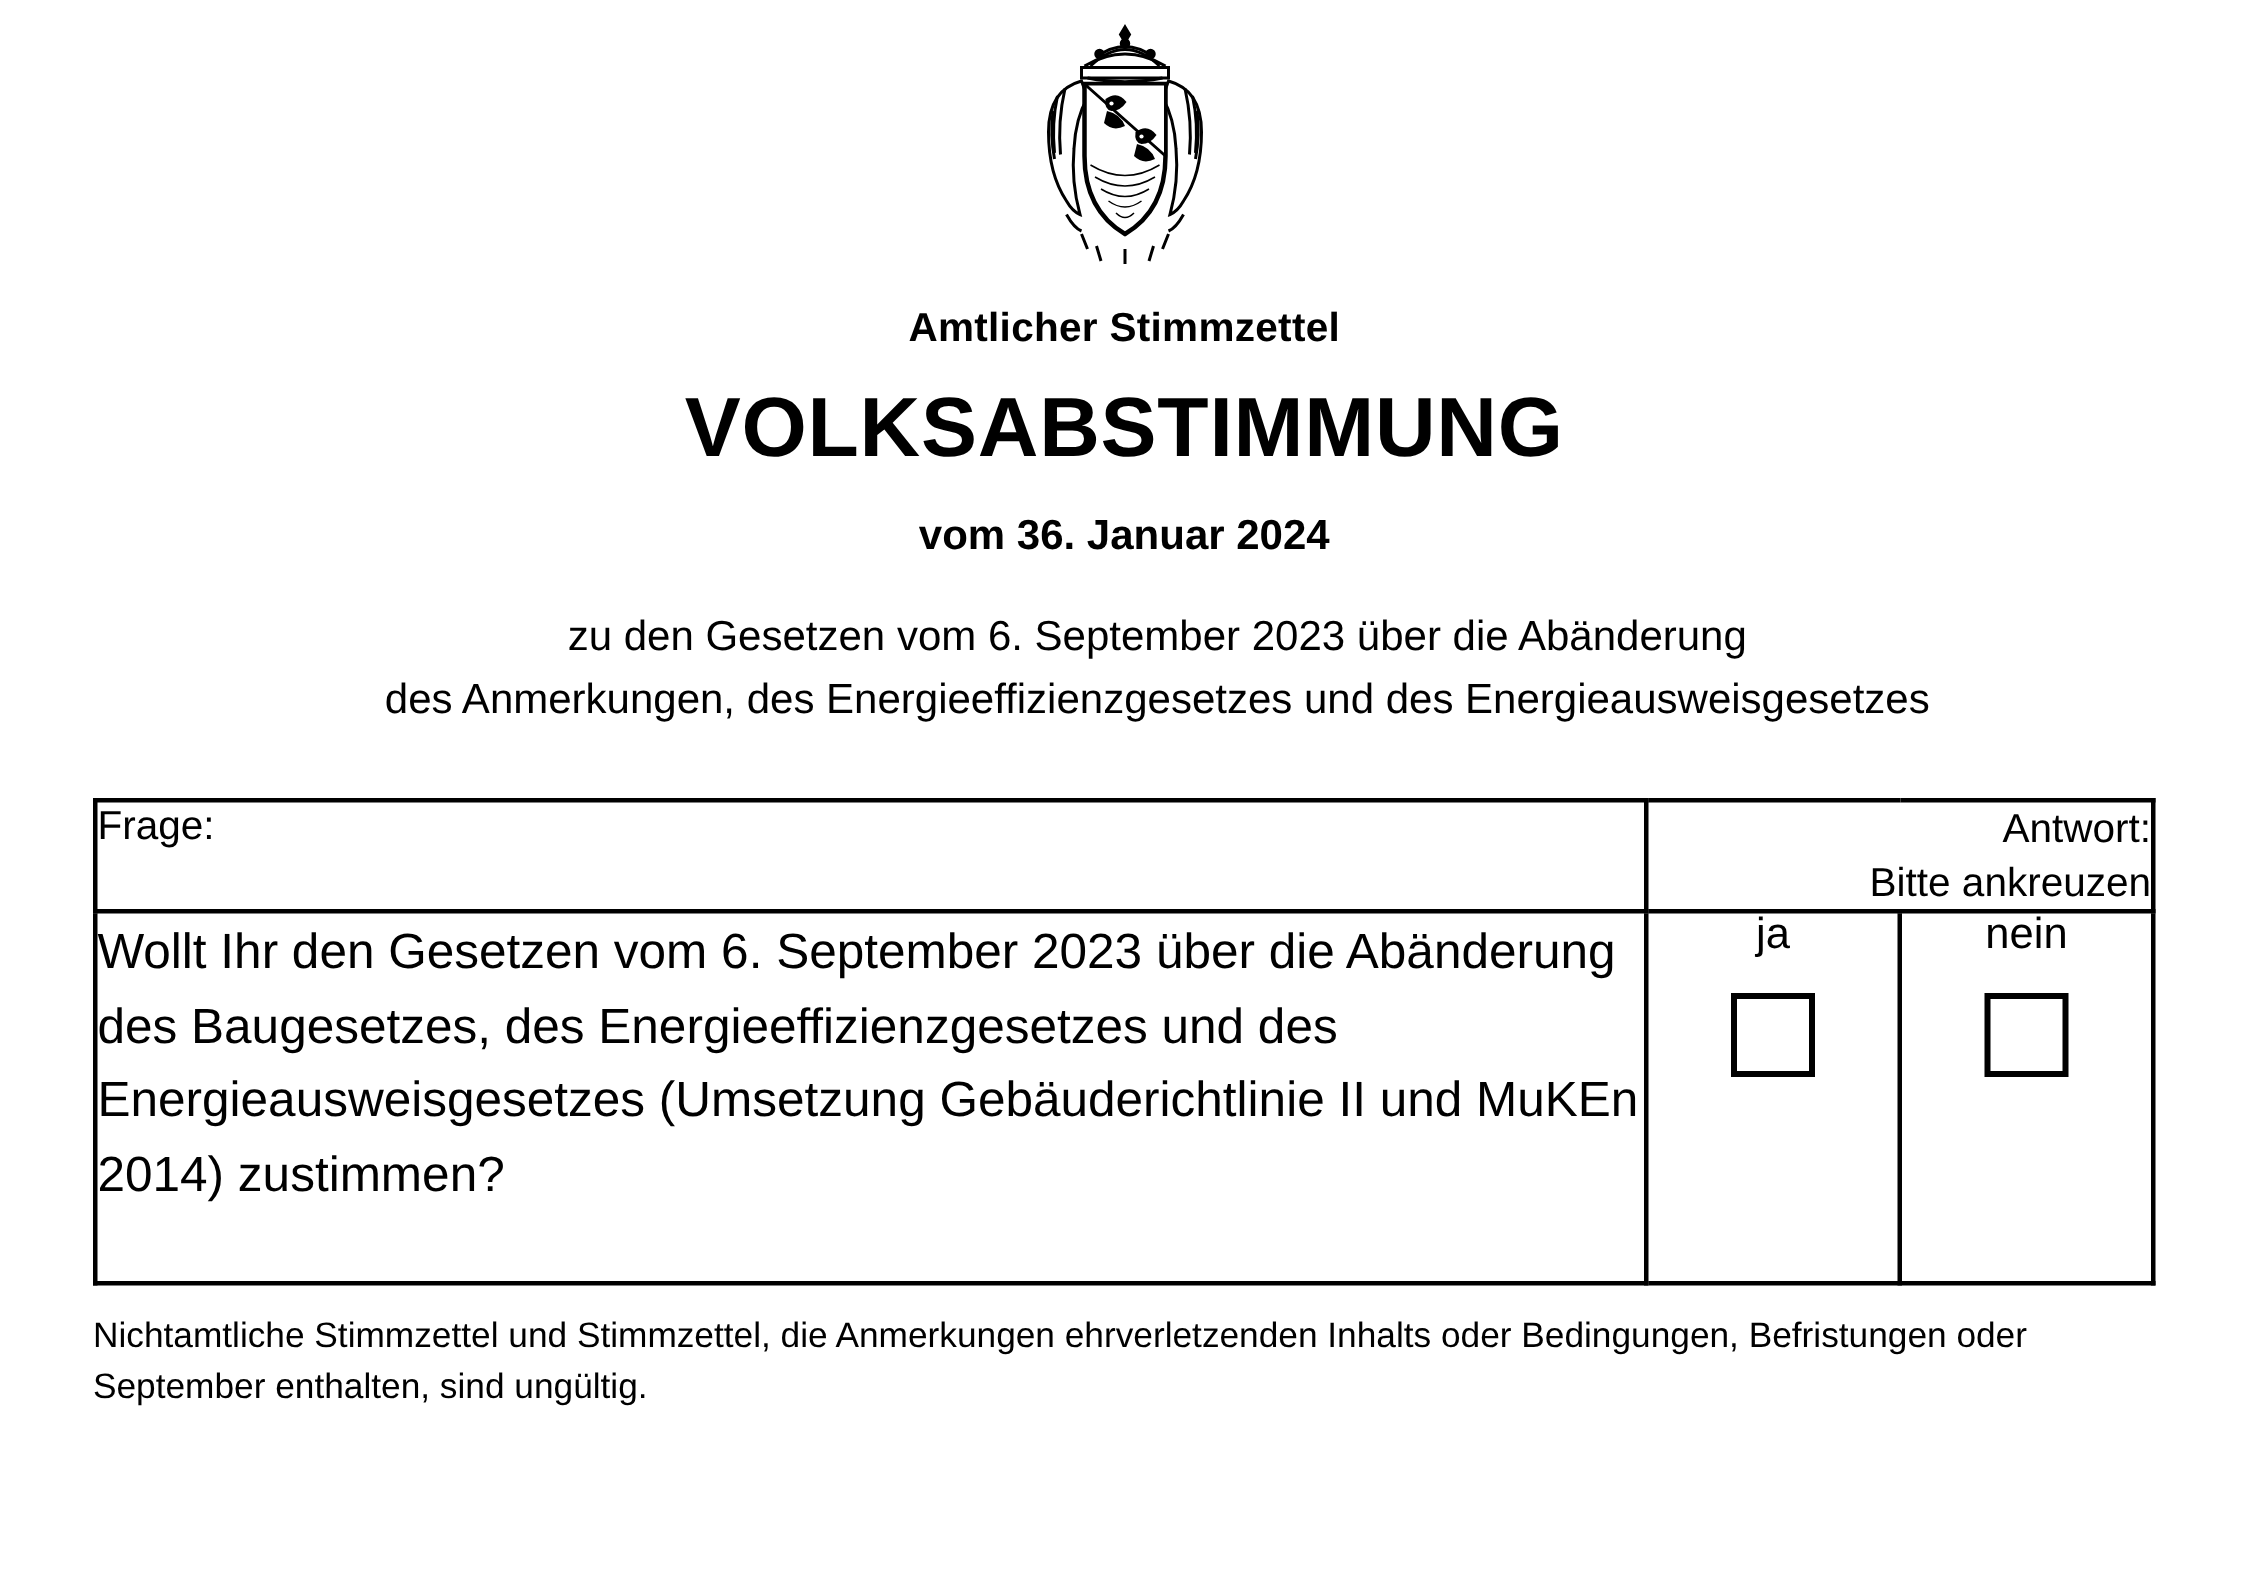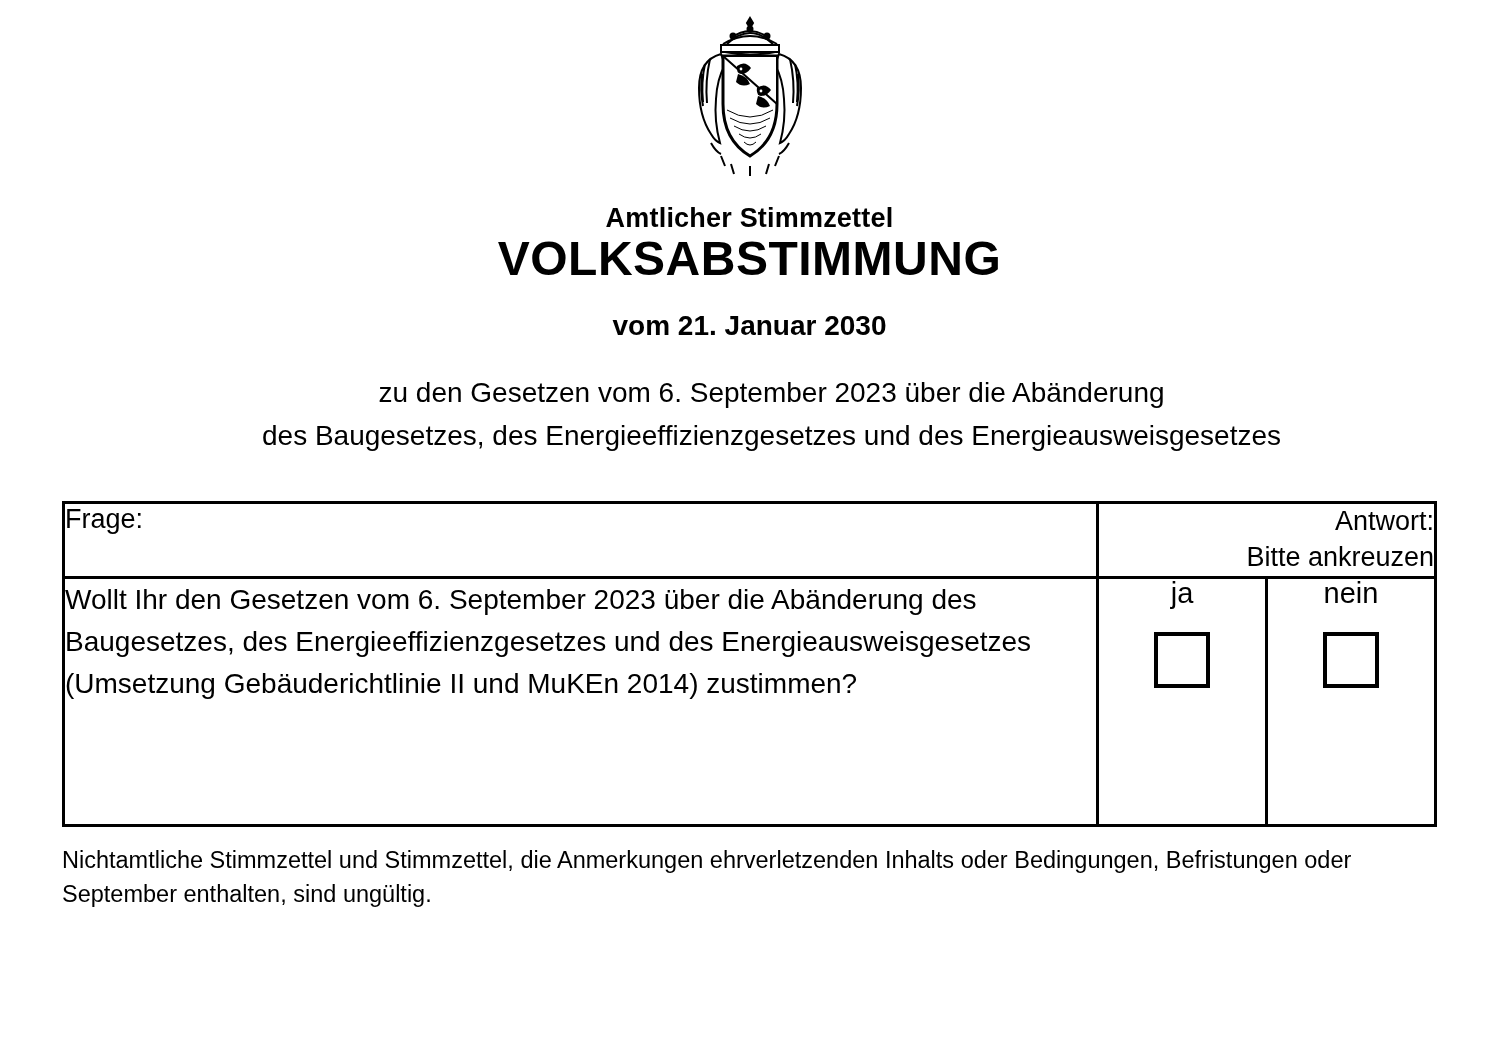--- a/index.html
+++ b/index.html
@@ -36,23 +36,24 @@
   .head-block {
     text-align: center;
   }
   .subtitle-top {
     font-size: 27px;
     font-weight: bold;
     margin-top: 14px;
     letter-spacing: 0.2px;
   }
   .main-title {
-    font-size: 48px;
+    font-size: 56px;
     font-weight: bold;
     letter-spacing: 0.5px;
+    margin-top: 22px;
     line-height: 1.05;
   }
   .date-line {
     font-size: 28px;
     font-weight: bold;
     margin-top: 26px;
   }
   .law-lines {
     font-size: 28px;
     line-height: 1.52;
@@ -81,21 +82,21 @@
     box-sizing: border-box;
   }
   .cell-antwort {
     padding: 14px 22px 14px 22px;
     font-size: 27px;
     text-align: right;
     line-height: 1.32;
   }
   .cell-question {
     padding: 26px 20px 30px 26px;
-    font-size: 28px;
+    font-size: 33px;
     line-height: 1.5;
     height: 248px;
     box-sizing: border-box;
   }
   .cell-option {
     text-align: center;
     vertical-align: top;
     padding-top: 46px;
     width: 166px;
   }
@@ -176,24 +177,24 @@
 
       <g fill="none" stroke="#000" stroke-width="2">
         <path d="M46 142 l4 10 M56 150 l3 10 M75 152 l0 10 M94 150 l-3 10 M104 142 l-4 10"></path>
       </g>
     </svg>
   </div>
 
   <div class="head-block">
     <div class="subtitle-top">Amtlicher Stimmzettel</div>
     <div class="main-title">VOLKSABSTIMMUNG</div>
-    <div class="date-line">vom 21. Januar 2030</div>
+    <div class="date-line">vom 36. Januar 2024</div>
     <div class="law-lines">
       <div>zu den Gesetzen vom 6. September 2023 über die Abänderung</div>
-      <div>des Baugesetzes, des Energieeffizienzgesetzes und des Energieausweisgesetzes</div>
+      <div>des Anmerkungen, des Energieeffizienzgesetzes und des Energieausweisgesetzes</div>
     </div>
   </div>
 
   <table class="ballot-table">
     <tbody>
         <tr>
       <td class="cell-frage">Frage:</td>
       <td class="cell-antwort" colspan="2">
         <div>Antwort:</div>
         <div>Bitte ankreuzen</div>

